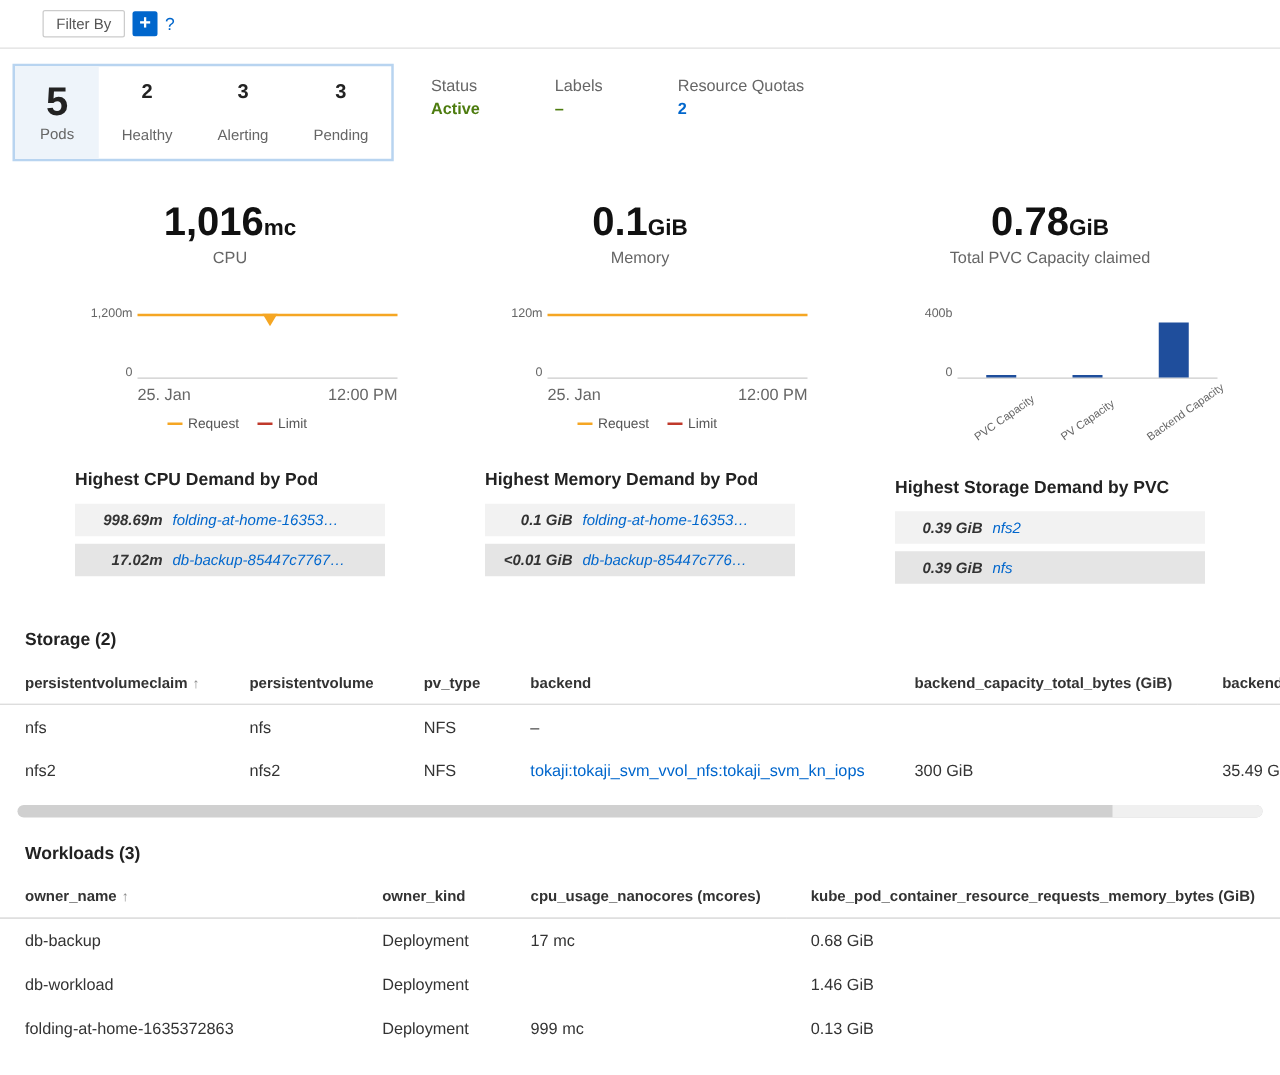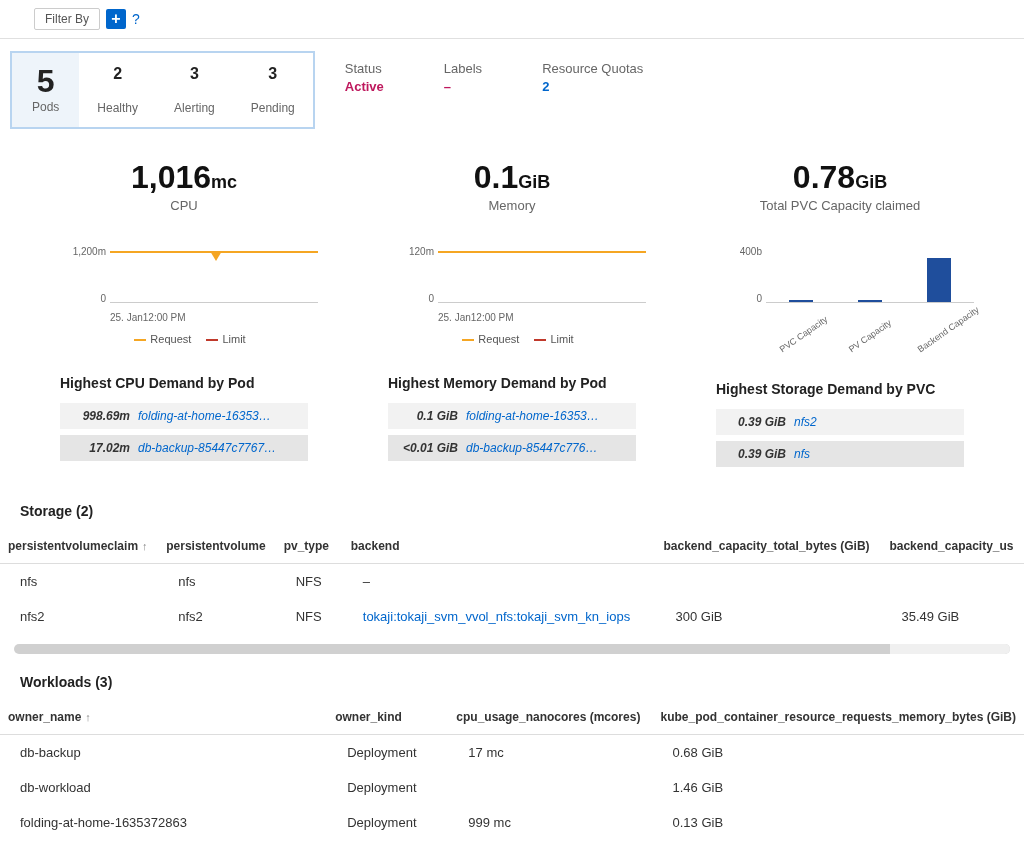--- a/index.html
+++ b/index.html
@@ -15,55 +15,55 @@
   .pods-main { background: #eef4fa; padding: 10px 20px; text-align: center; }
   .pods-main .big { font-size: 32px; font-weight: 700; color: #222; }
   .pods-main .lbl { font-size: 12px; color: #666; }
   .pods-sub { display: flex; }
   .pods-col { padding: 12px 18px; text-align: center; }
   .pods-col .num { font-size: 16px; font-weight: 600; color: #222; }
   .pods-col .lbl { font-size: 12px; color: #666; margin-top: 18px; }
   
   .meta-row { display: flex; gap: 60px; padding: 10px 0; }
   .meta-item .k { font-size: 13px; color: #666; margin-bottom: 3px; }
-  .meta-item .v { font-size: 13px; font-weight: 600; color: #be185d; }
+  .meta-item .v { font-size: 13px; font-weight: 600; color: #4d7c0f; }
   .meta-item .v.link { color: #0066cc; cursor: pointer; }
   
   .metrics-row { display: flex; padding: 30px 20px 10px 20px; }
   .metric-col { flex: 1; text-align: center; }
   .metric-val { font-size: 32px; font-weight: 800; color: #111; }
   .metric-unit { font-size: 18px; font-weight: 700; color: #111; }
   .metric-label { font-size: 13px; color: #666; margin-top: 2px; }
   
   .chart-wrap { margin: 30px 30px 10px 30px; position: relative; height: 80px; }
   .chart-yaxis { position: absolute; left: 0; width: 60px; height: 100%; }
   .ytick { position: absolute; right: 4px; font-size: 10px; color: #666; transform: translateY(-50%); }
   .chart-plot { position: absolute; left: 60px; right: 0; top: 0; bottom: 20px; border-bottom: 1px solid #ccc; }
   .line-path { position: absolute; left: 0; right: 0; top: 8px; height: 2px; background: #f5a623; }
   .line-dip { position: absolute; left: 48%; top: 8px; width: 0; height: 0; border-left: 6px solid transparent; border-right: 6px solid transparent; border-top: 10px solid #f5a623; }
-  .chart-xaxis { position: absolute; left: 60px; right: 0; bottom: 0; display: flex; justify-content: flex-start; font-size: 10px; color: #666; margin-top: 28px; }
+  .chart-xaxis { position: absolute; left: 60px; right: 0; bottom: 0; display: flex; justify-content: space-between; font-size: 13px; color: #666; margin-top: 28px; }
   .chart-legend { text-align: center; font-size: 11px; color: #555; margin-top: 4px; }
   .leg-swatch { display: inline-block; width: 12px; height: 2px; vertical-align: middle; margin: 0 4px 0 12px; }
   .sw-orange { background: #f5a623; }
   .sw-red { background: #c0392b; }
   
   .bar-chart { position: absolute; left: 60px; right: 0; top: 0; bottom: 20px; display: flex; align-items: flex-end; justify-content: space-around; border-bottom: 1px solid #ccc; }
   .bar { width: 24px; background: #1f4e9c; }
   .bar-xaxis { position: absolute; left: 60px; right: 0; bottom: -18px; display: flex; justify-content: space-around; font-size: 9px; color: #666; }
   .bar-xaxis span { transform: rotate(-35deg); transform-origin: center; white-space: nowrap; width: 50px; text-align: center; }
   
   .demand-title { font-size: 14px; font-weight: 700; color: #222; margin: 30px 0 12px 40px; text-align: left; }
   .demand-row { display: flex; align-items: center; margin: 0 40px 6px 40px; background: #f2f2f2; padding: 6px 8px; text-align: left; font-style: italic; }
   .demand-row.alt { background: #e5e5e5; }
   .demand-val { width: 70px; font-size: 12px; color: #333; font-weight: 600; text-align: right; padding-right: 8px; }
   .demand-name { font-size: 12px; color: #0066cc; cursor: pointer; white-space: nowrap; overflow: hidden; text-overflow: ellipsis; flex: 1; }
   
   .section-title { font-size: 14px; font-weight: 700; color: #222; padding: 20px 20px 10px 20px; }
   .tbl { width: 100%; border-collapse: collapse; }
-  .tbl th { text-align: left; font-size: 12px; font-weight: 600; color: #333; padding: 10px 8px; border-bottom: 1px solid #ddd; white-space: nowrap; }
+  .tbl th { text-align: left; font-size: 12px; font-weight: 600; color: #333; padding: 10px 20px; border-bottom: 1px solid #ddd; white-space: nowrap; }
   .tbl td { text-align: left; font-size: 13px; color: #333; padding: 10px 20px; }
   .tbl td .link { color: #0066cc; cursor: pointer; }
   .sort-arrow { color: #888; font-size: 11px; margin-left: 4px; }
   
   .scroll-stub { height: 10px; background: #d0d0d0; border-radius: 5px; margin: 10px 14px 0 14px; position: relative; }
   .scroll-stub::after { content: ""; position: absolute; right: 0; top: 0; bottom: 0; width: 120px; background: #f0f0f0; border-radius: 0 5px 5px 0; }
   
   .storage-tbl-wrap { overflow-x: hidden; }
 </style>
 </head>

